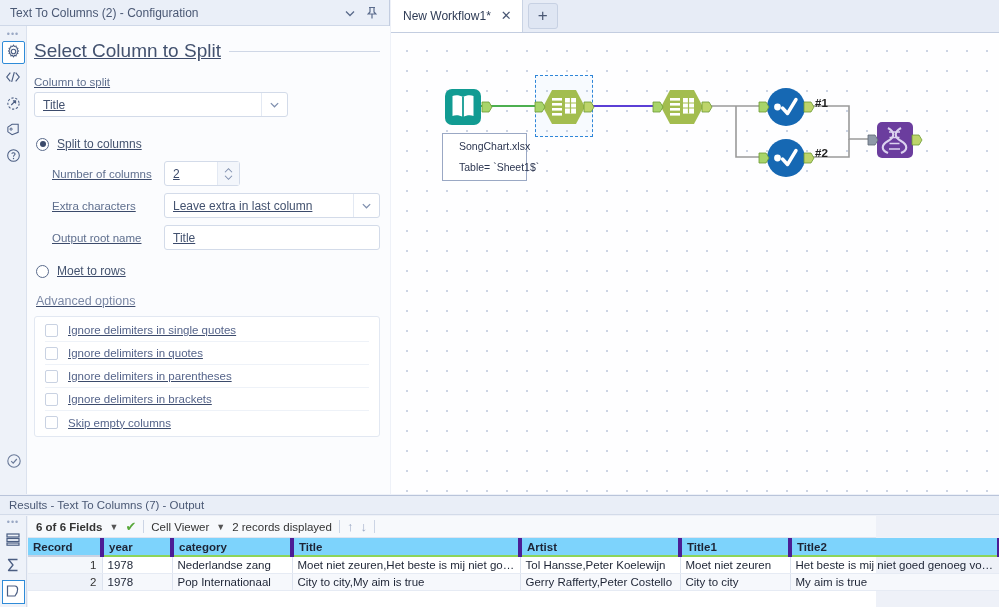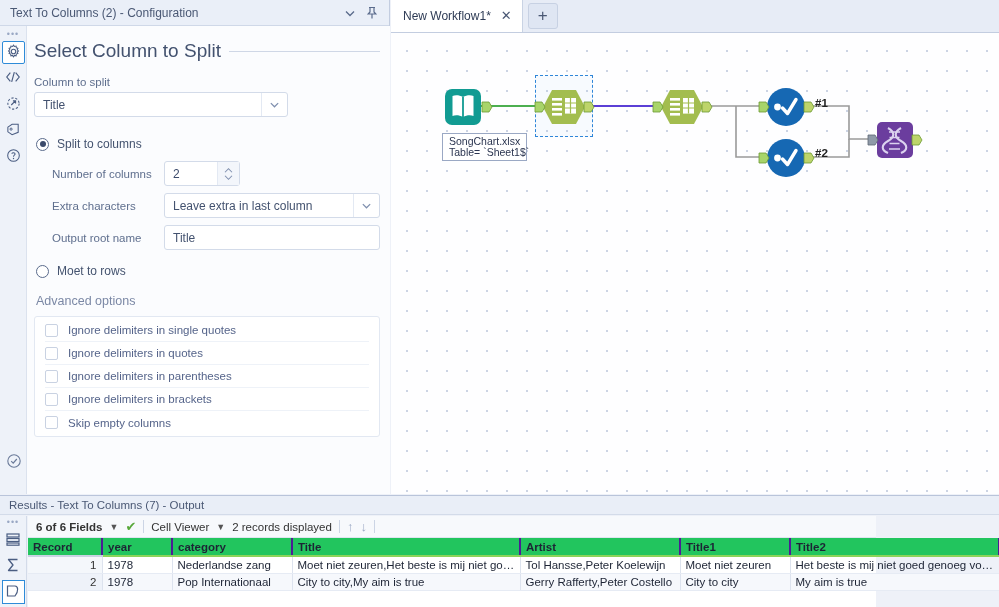--- a/index.html
+++ b/index.html
@@ -65,20 +65,21 @@
     position: absolute; left: 0; bottom: 22px;
     width: 27px; display: flex; justify-content: center;
   }
 
   
   .config-body {
     position: absolute; left: 28px; top: 26px;
     width: 362px; height: 468px;
     background: #fbfcfe;
     padding: 10px 10px 0 6px;
+    text-decoration: underline;
   }
   .section-head {
     display: flex; align-items: center; gap: 8px;
     margin: 4px 0 14px 0;
   }
   .section-head h1 {
     margin: 0; font-size: 19px; font-weight: 400;
     color: #43526f; white-space: nowrap;
   }
   .section-head .rule {
@@ -175,22 +176,22 @@
     background-color: #fefeff;
     background-image: radial-gradient(#ccd4e4 0.9px, transparent 1px);
     background-size: 20px 20px;
     background-position: 6px 8px;
     overflow: hidden;
   }
   .node { position: absolute; }
   .annot {
     position: absolute; background: #fff;
     border: 1px solid #9aa8c4;
-    font-size: 10.5px; line-height: 11px; color: #2b3550;
-    padding: 2px 6px; white-space: pre;
+    font-size: 10.5px; line-height: 21px; color: #2b3550;
+    padding: 2px 16px; white-space: pre;
   }
   .sel-box {
     position: absolute;
     border: 1.5px dashed #2f86d8;
     background: rgba(120,170,230,0.05);
   }
   .conn-label {
     position: absolute; font-size: 11.5px; color: #222; font-weight: 700;
   }
 
@@ -227,23 +228,23 @@
     padding: 0 8px; font-size: 11.5px; color: #333;
   }
   .rtoolbar .bold { font-weight: 700; }
   .rtoolbar .sep { width: 1px; height: 13px; background: #ccd5e5; }
   .rtoolbar .dd { color: #555; font-size: 9px; }
   .chk-green { color: #58a83a; font-size: 13px; }
   .nav-arrow { color: #9aa8c4; font-size: 13px; }
 
   table.grid { width: 100%; border-collapse: collapse; table-layout: fixed; }
   table.grid th {
-    background: #22c55e; font-size: 11.5px; font-weight: 700; color: #1d2435;
+    background: #7dd3fc; font-size: 11.5px; font-weight: 700; color: #1d2435;
     text-align: left; padding: 2px 5px; height: 18px;
-    border-right: 2px solid #4c1d95; border-bottom: 2px solid #8cd45a;
+    border-right: 4px solid #4c1d95; border-bottom: 2px solid #8cd45a;
     white-space: nowrap; overflow: hidden;
   }
   table.grid th.rec { border-bottom: 2px solid #c9d2e2; }
   table.grid td {
     font-size: 11.5px; color: #1d2435; padding: 2px 5px; height: 16px;
     border-right: 1px solid #dde3ee; border-bottom: 1px solid #e6ebf4;
     white-space: nowrap; overflow: hidden; text-overflow: ellipsis;
   }
   table.grid td.rec { text-align: right; background: #f4f7fb; color: #333; }
   table.grid tr.alt td { background: #f6f8fc; }

